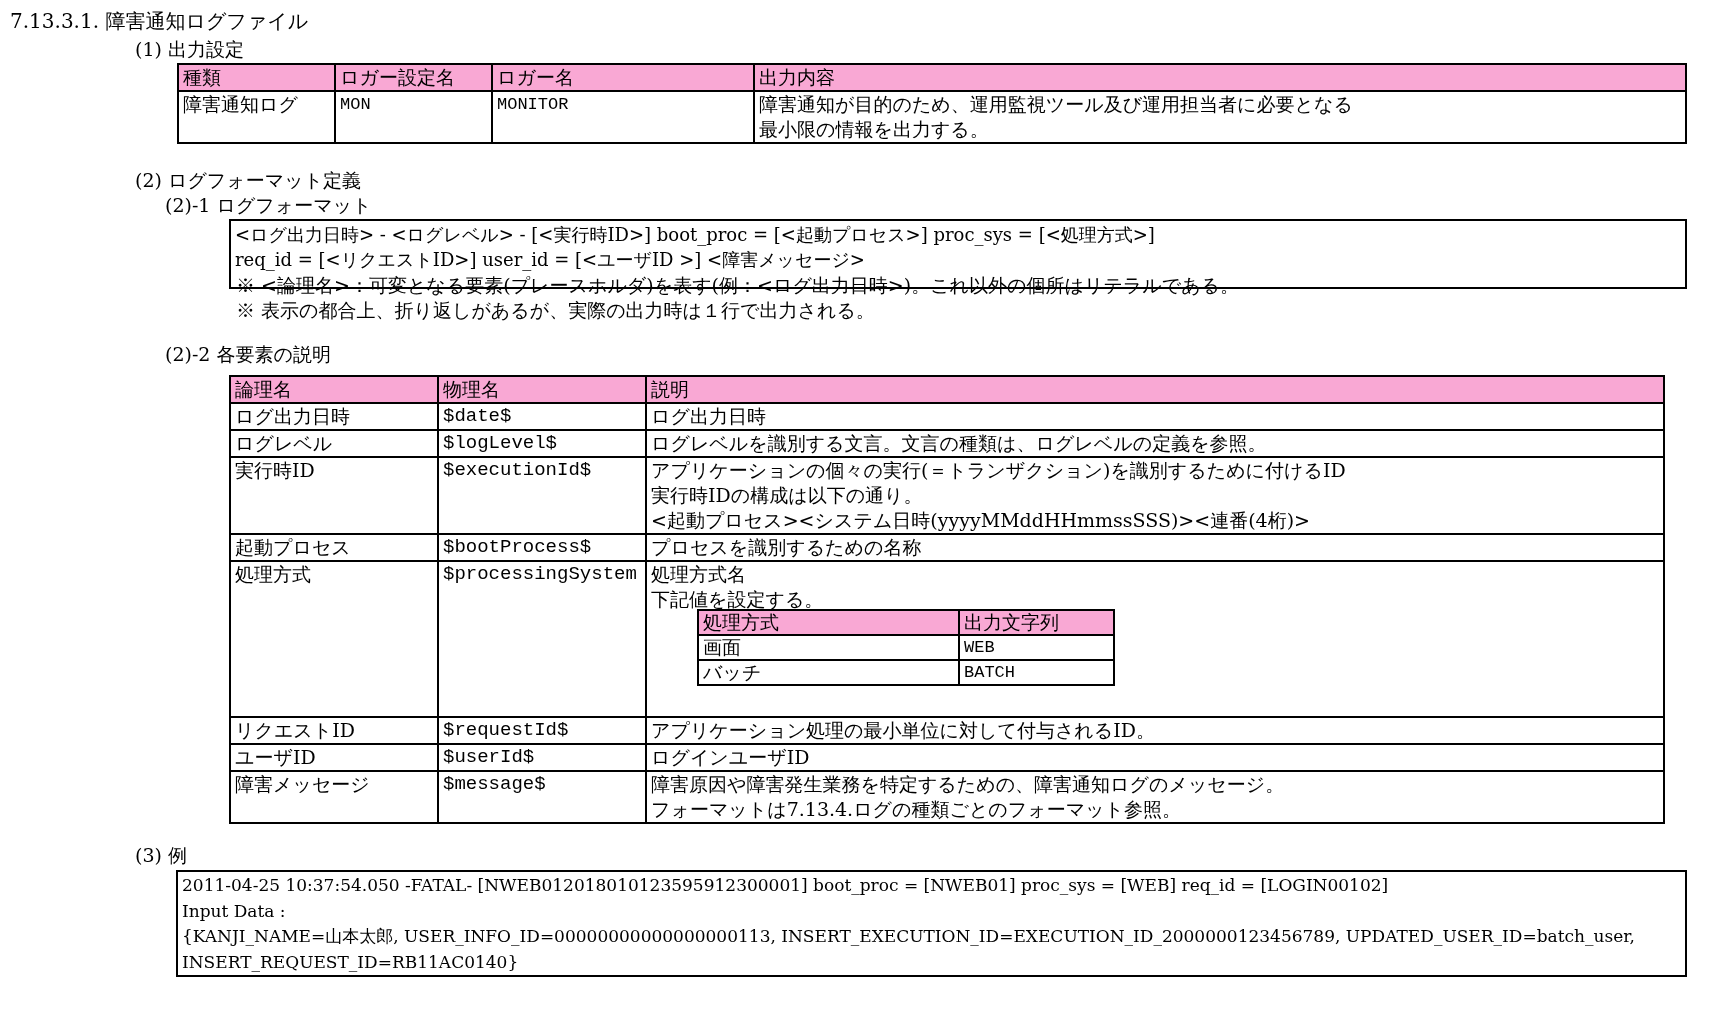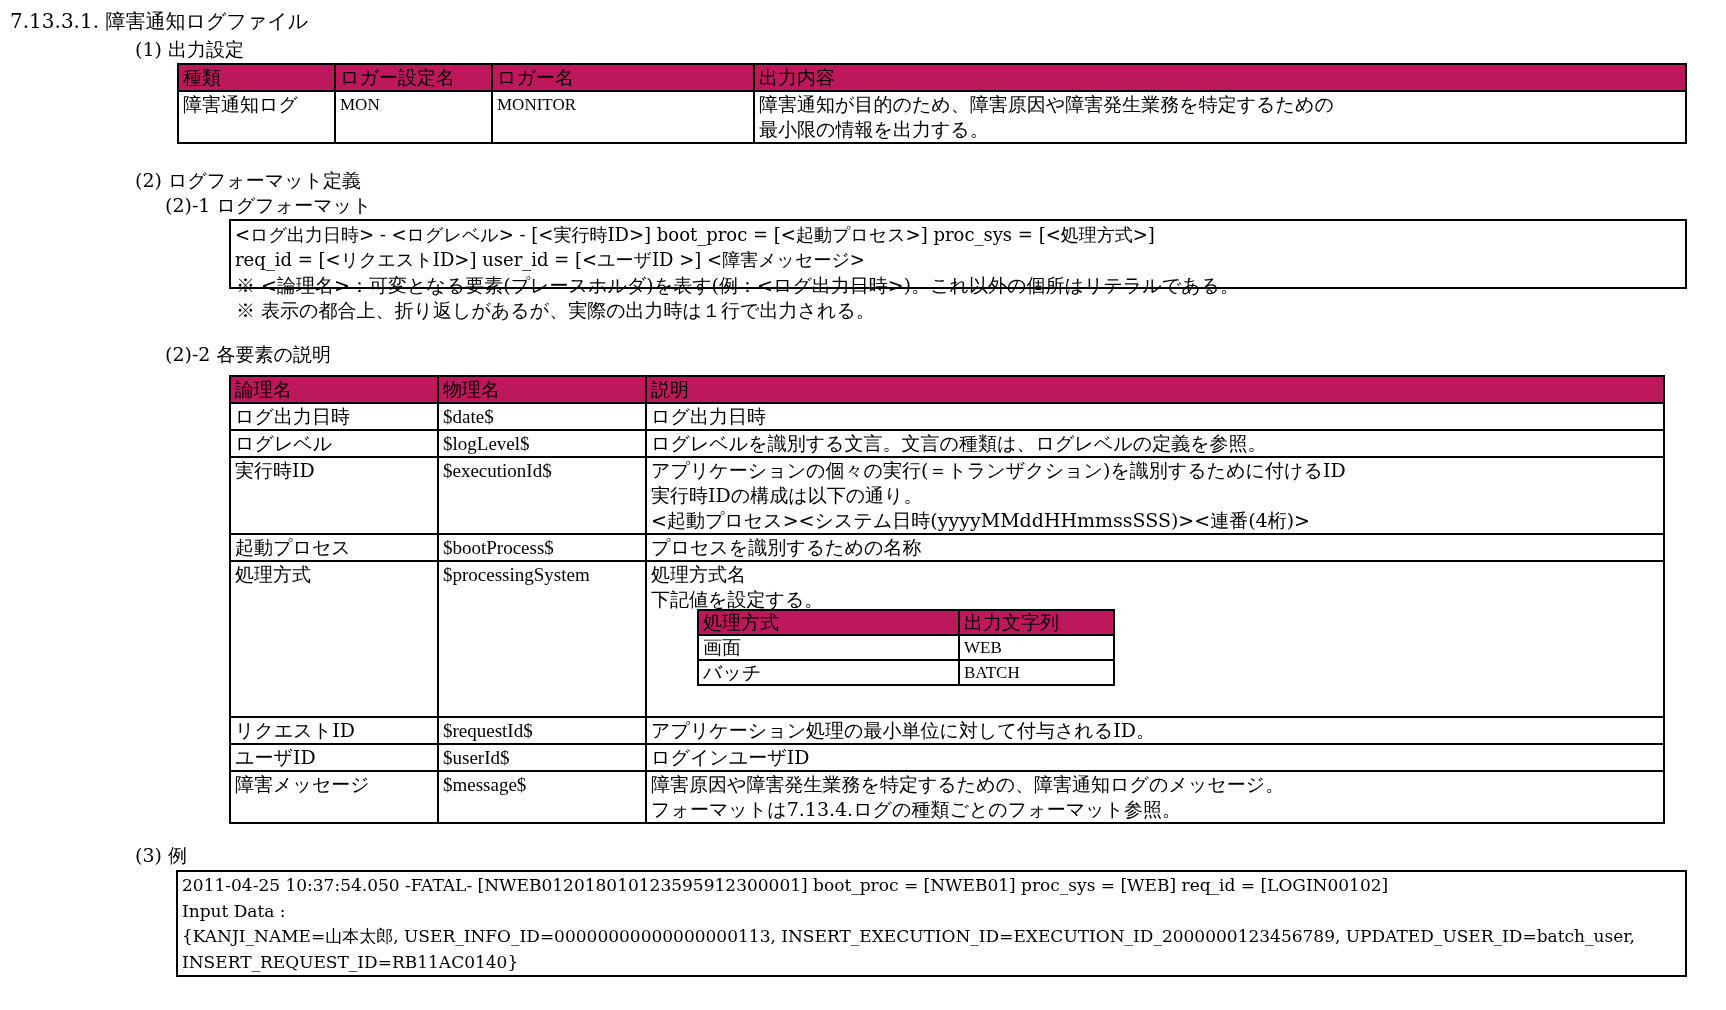--- a/index.html
+++ b/index.html
@@ -1,23 +1,23 @@
 <!DOCTYPE html>
 <html><head>
 <meta charset="utf-8">
 <style>
   html, body { margin:0; padding:0; background:#ffffff; }
   body { width:1726px; height:1010px; position:relative; overflow:hidden;
          font-family:"DejaVu Serif", serif; color:#000; font-size:19px; }
   .abs { position:absolute; white-space:nowrap; }
-  .mono { font-family:Liberation Serif, serif; }
+  .mono { font-family:Liberation Mono, monospace; }
   table { border-collapse:collapse; position:absolute; table-layout:fixed; }
   td { border:2px solid #000; padding:0 4px; vertical-align:top; font-size:19px;
        line-height:25px; white-space:nowrap; overflow:hidden; }
-  tr.hdr td { background:#be185d; }
+  tr.hdr td { background:#f9a8d4; }
   .box { position:absolute; border:2px solid #000; box-sizing:border-box; padding:1px 4px; }
   .box .line { font-size:18px; line-height:25px; white-space:nowrap; }
   .ex .line { font-size:17px; line-height:25.5px; }
 </style>
 </head>
 <body>
 
 <div class="abs" style="left:10px; top:8px; font-size:20px;">
   <span>7.13.3.1.</span>
   <span>障害通知ログファイル</span>
@@ -37,21 +37,21 @@
     <td>種類</td>
     <td>ロガー設定名</td>
     <td>ロガー名</td>
     <td>出力内容</td>
   </tr>
   <tr style="height:52px;">
     <td>障害通知ログ</td>
     <td class="mono" style="font-size:17px;">MON</td>
     <td class="mono" style="font-size:17px;">MONITOR</td>
     <td>
-      <div>障害通知が目的のため、障害原因や障害発生業務を特定するための</div>
+      <div>障害通知が目的のため、運用監視ツール及び運用担当者に必要となる</div>
       <div>最小限の情報を出力する。</div>
     </td>
   </tr>
 </tbody>
   </table>
 
 <div class="abs" style="left:135px; top:168px;">(2) ログフォーマット定義</div>
 <div class="abs" style="left:165px; top:193px;">(2)-1 ログフォーマット</div>
 
 <div class="box" style="left:229px; top:219px; width:1458px; height:70px;">

